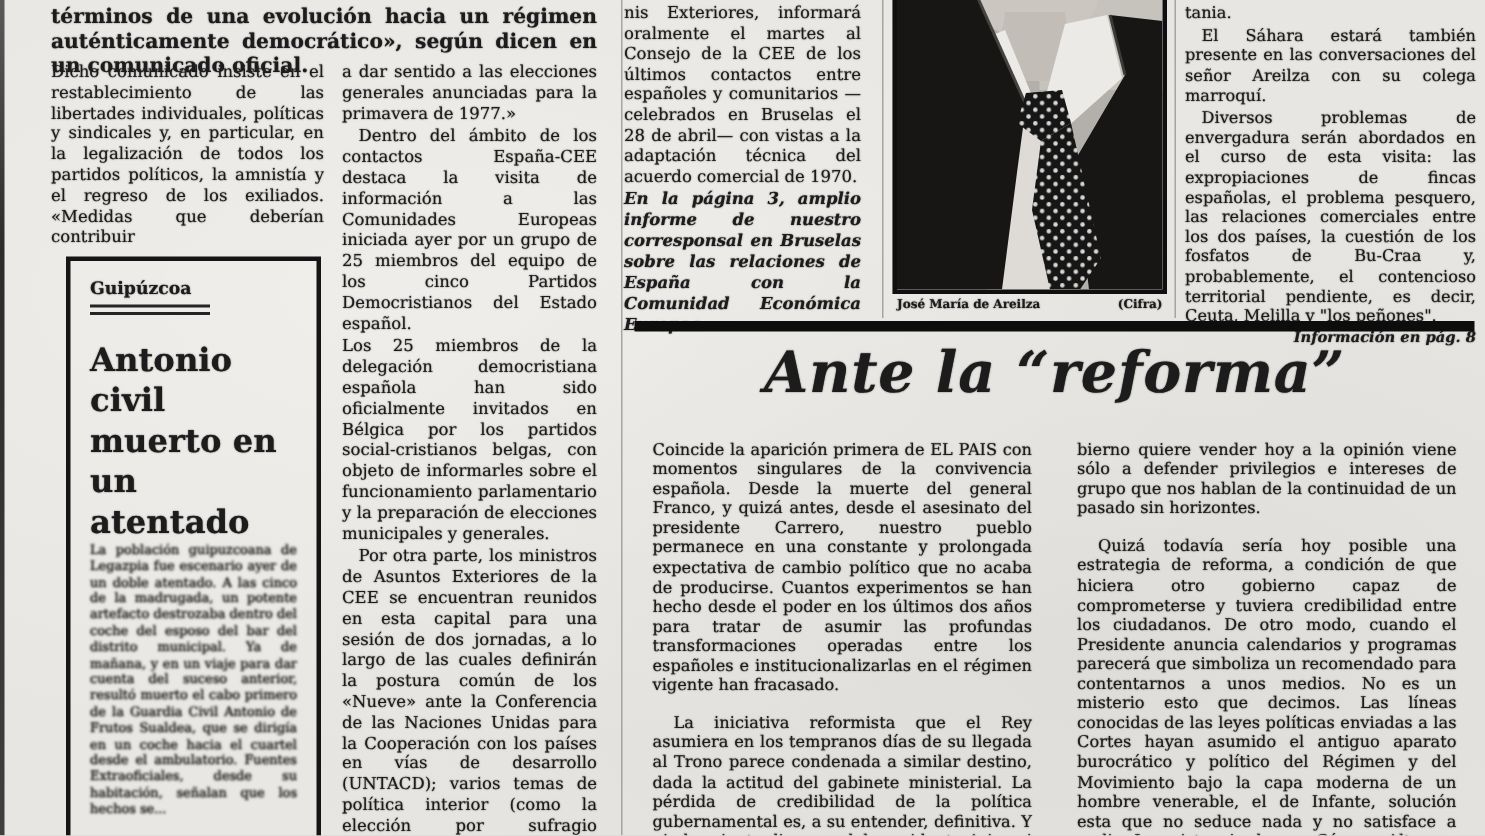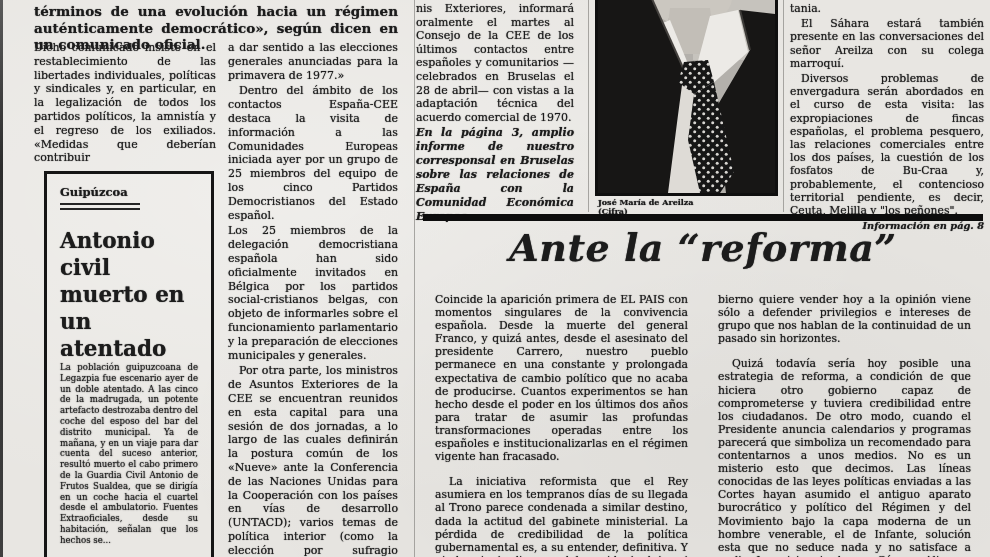--- a/index.html
+++ b/index.html
@@ -32,21 +32,21 @@
   .box-headline{font-size:21.5px;line-height:27px;font-weight:bold;margin:17px 0 0 0;width:128px;}
   .box-body{margin-top:26px;font-size:8.6px;line-height:10.8px;}
 
   .col2{left:228px;top:41px;width:170px;font-size:11px;line-height:13.8px;}
   .col3{left:416px;top:2px;width:158px;font-size:11px;line-height:13.6px;}
   .col3-note{margin:12px 0 0 20px;font-style:italic;font-size:11px;line-height:14px;font-weight:bold;}
 
   .photo-frame{left:595px;top:-13px;width:183px;height:209px;border:3px solid #0f0f0f;
                box-sizing:border-box;background:#b3b0ab;overflow:hidden;}
   .photo-cap{left:598px;top:198px;width:177px;display:flex;justify-content:space-between;
-             font-size:8px;font-weight:bold;line-height:9px;flex-direction:column;}
+             font-size:8px;font-weight:bold;line-height:9px;}
 
   .col5{left:790px;top:2px;width:194px;font-size:10.8px;line-height:13.2px;}
   .more-line{text-align:right;font-style:italic;font-size:9.8px;font-weight:bold;margin-top:7px;}
 
   .thick-rule{left:423px;top:214px;width:560px;height:7px;background:#0d0d0d;}
   .edit-headline{left:423px;top:222px;width:560px;text-align:center;font-size:38px;line-height:52px;
                  font-style:italic;font-weight:bold;letter-spacing:.5px;margin:0;}
   .edit-col{top:281px;width:277px;font-size:10.8px;line-height:13.1px;}
   .edit-left{left:423px;}
   .edit-right{left:706px;}

